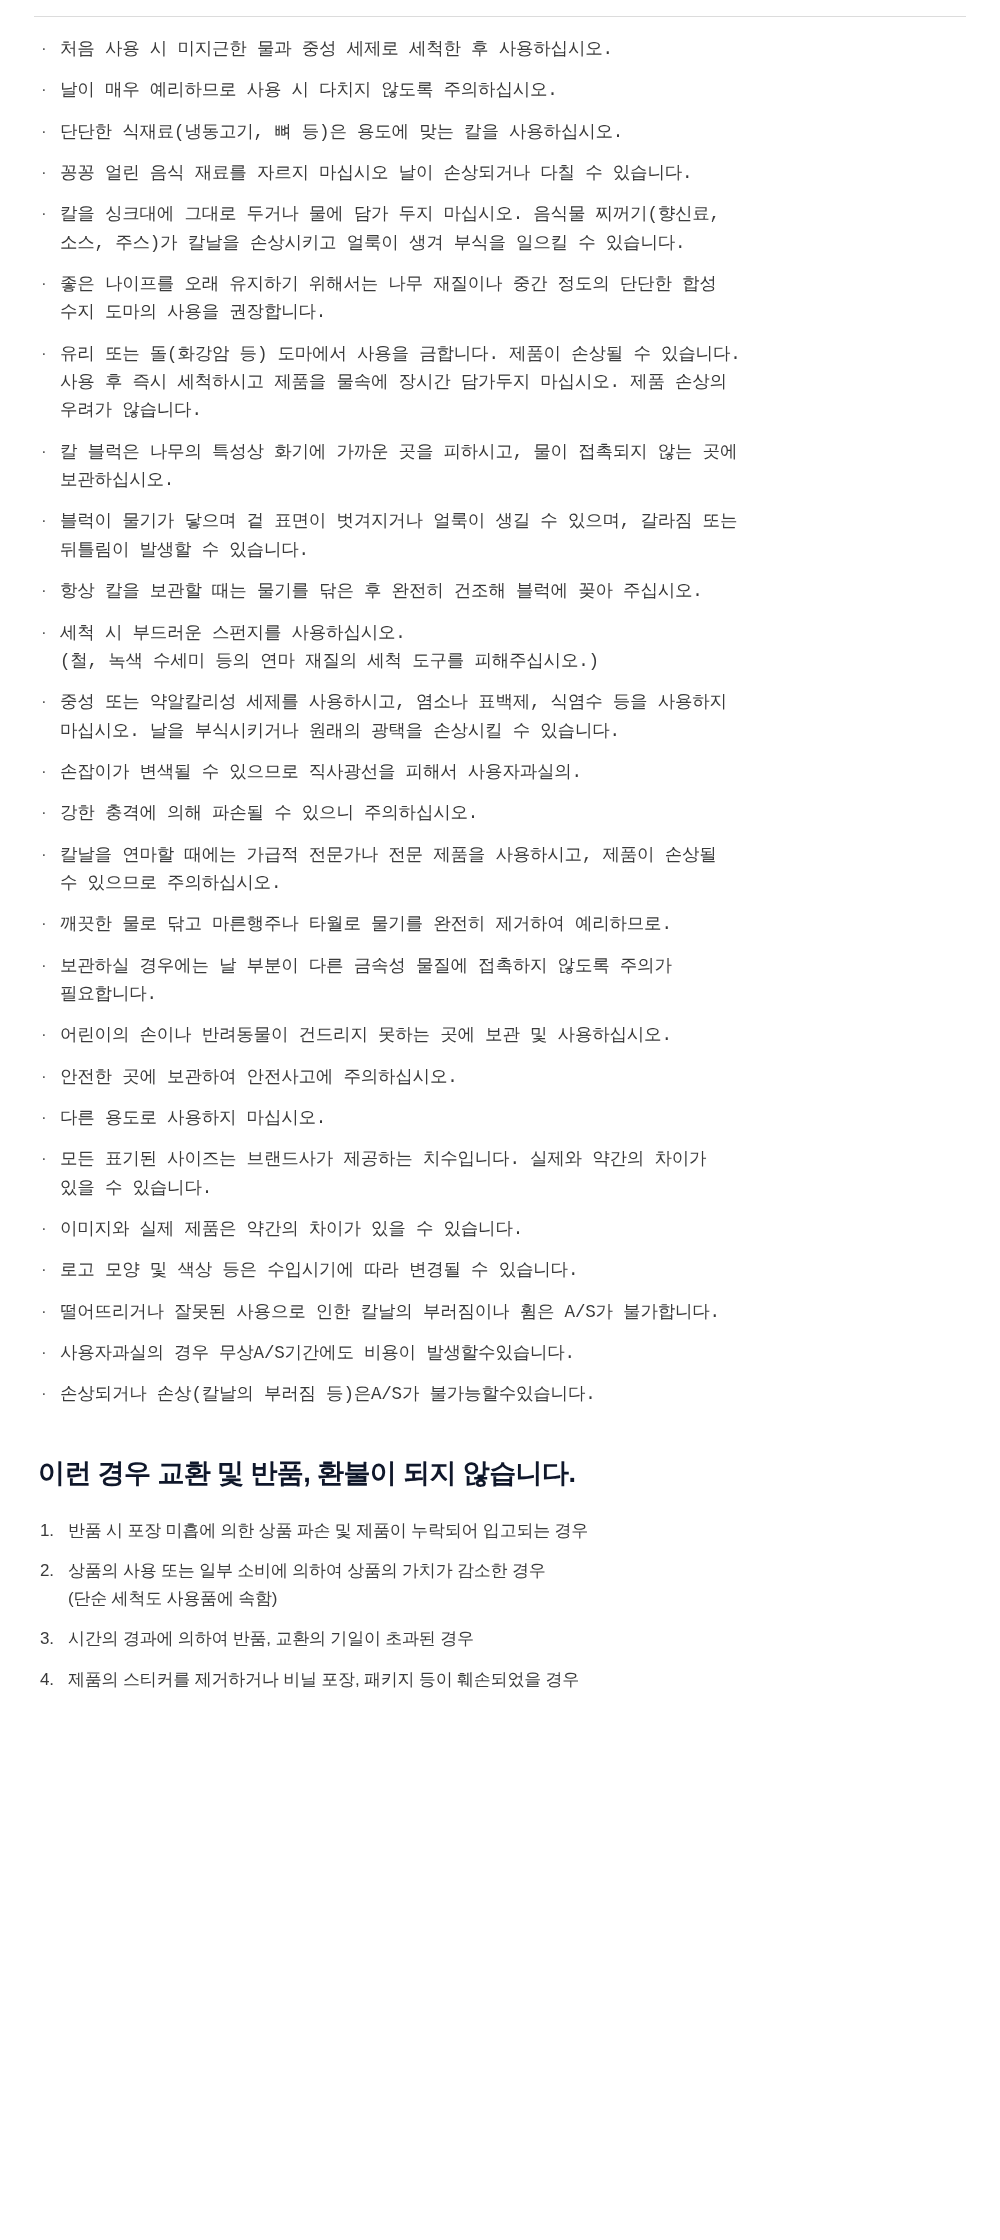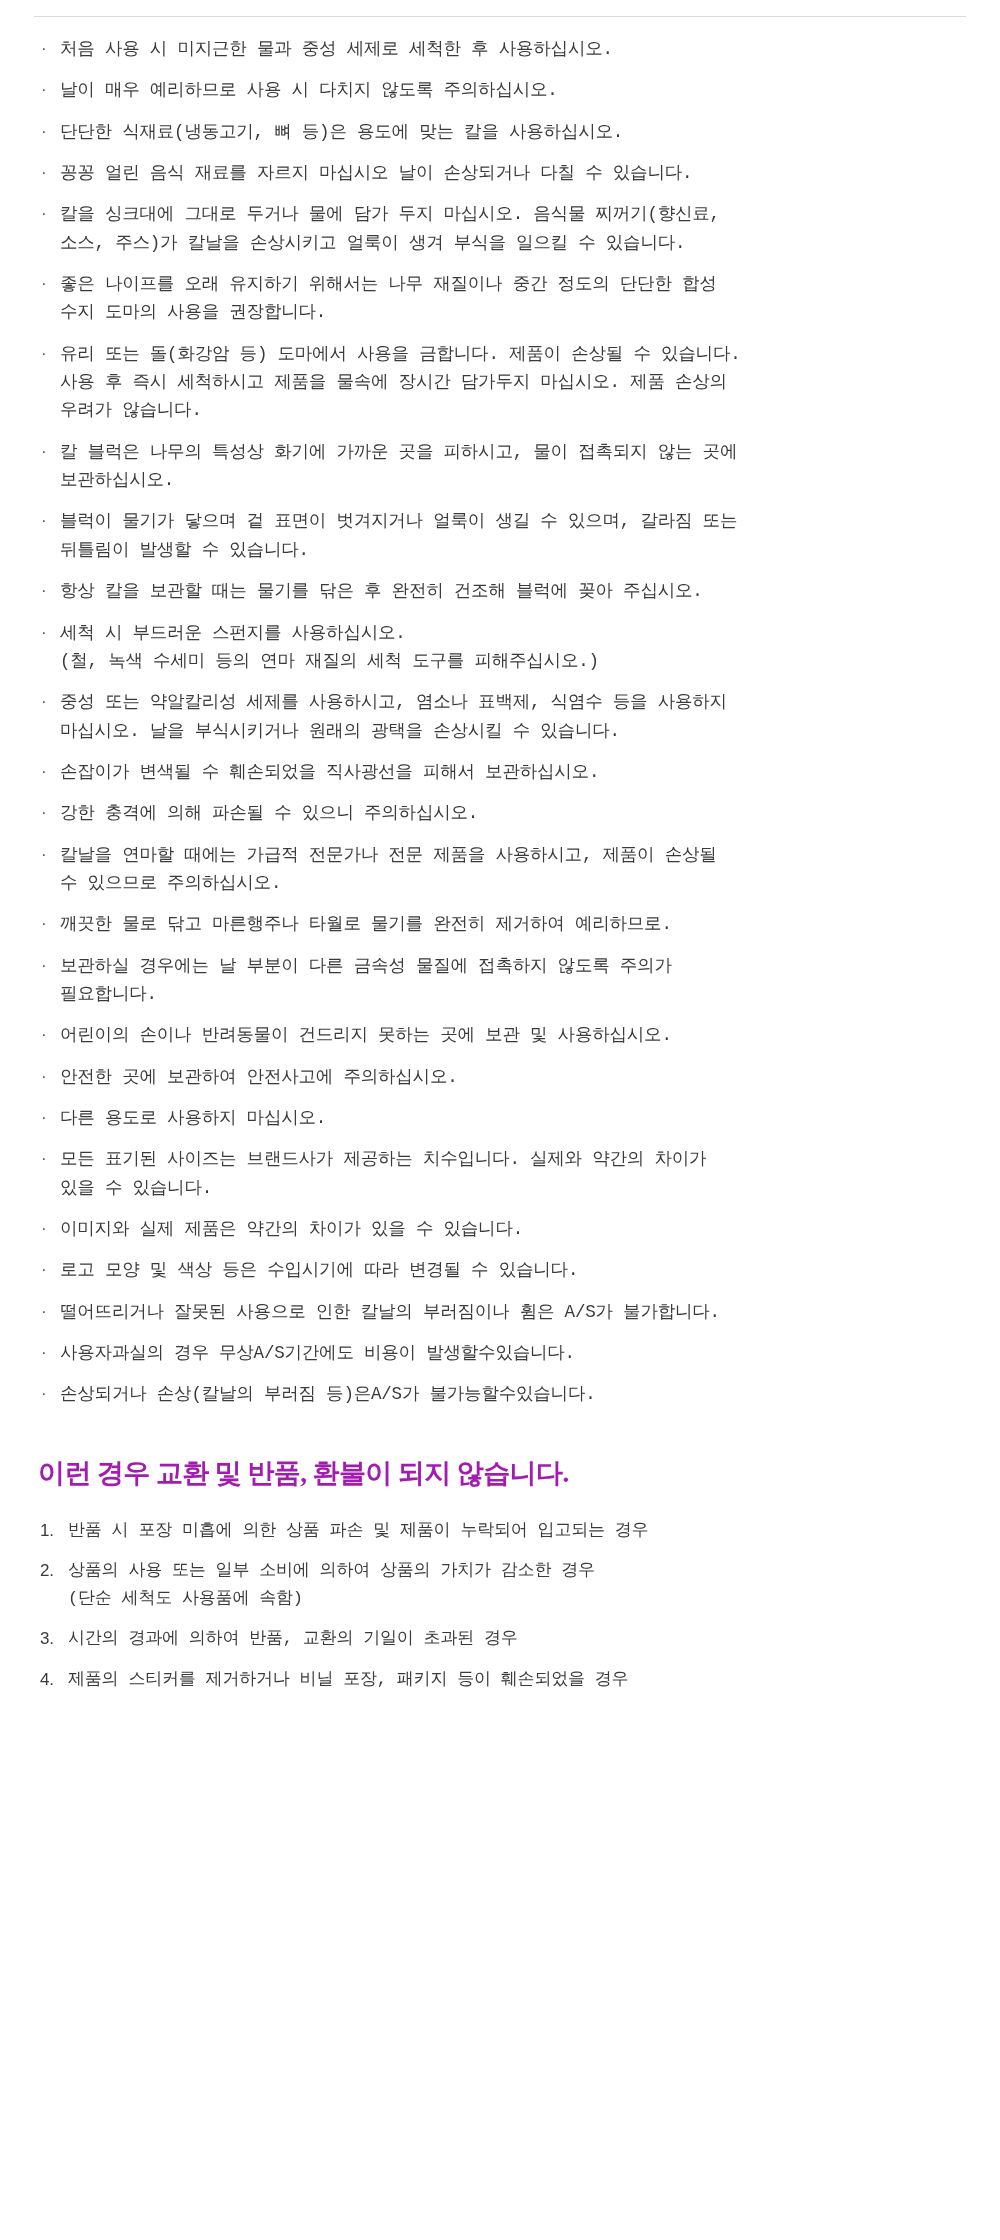--- a/index.html
+++ b/index.html
@@ -49,24 +49,23 @@
     line-height: 1.62;
   }
   ul.notice-list li .txt {
     flex: 1 1 auto;
     white-space: pre-line;
     font-family: Liberation Mono, monospace;
   }
   h2.section-title {
     font-size: 27px;
     font-weight: bold;
-    color: #a21caf;
+    color: #0f172a;
     margin: 46px 0 26px 4px;
     letter-spacing: -0.6px;
-    font-family: Liberation Serif, serif;
   }
   ol.refund-list {
     list-style: none;
     margin: 0;
     padding: 0;
   }
   ol.refund-list li {
     display: flex;
     align-items: flex-start;
     margin: 0 0 13px 0;
@@ -78,21 +77,20 @@
   ol.refund-list li .num {
     flex: 0 0 auto;
     width: 34px;
     padding-left: 6px;
     box-sizing: border-box;
     color: #3a3a3a;
   }
   ol.refund-list li .txt {
     flex: 1 1 auto;
     white-space: pre-line;
-    font-family: Liberation Mono, monospace;
   }
 </style>
 </head>
 <body>
 
 <div class="page">
 
   <div class="top-rule"></div>
 
   <ul class="notice-list">
@@ -147,21 +145,21 @@
         <span class="txt">세척 시 부드러운 스펀지를 사용하십시오.
 (철, 녹색 수세미 등의 연마 재질의 세척 도구를 피해주십시오.)</span>
       </li>
     <li>
         <span class="bullet">·</span>
         <span class="txt">중성 또는 약알칼리성 세제를 사용하시고, 염소나 표백제, 식염수 등을 사용하지
 마십시오. 날을 부식시키거나 원래의 광택을 손상시킬 수 있습니다.</span>
       </li>
     <li>
         <span class="bullet">·</span>
-        <span class="txt">손잡이가 변색될 수 훼손되었을 직사광선을 피해서 보관하십시오.</span>
+        <span class="txt">손잡이가 변색될 수 있으므로 직사광선을 피해서 사용자과실의.</span>
       </li>
     <li>
         <span class="bullet">·</span>
         <span class="txt">강한 충격에 의해 파손될 수 있으니 주의하십시오.</span>
       </li>
     <li>
         <span class="bullet">·</span>
         <span class="txt">칼날을 연마할 때에는 가급적 전문가나 전문 제품을 사용하시고, 제품이 손상될
 수 있으므로 주의하십시오.</span>
       </li>

